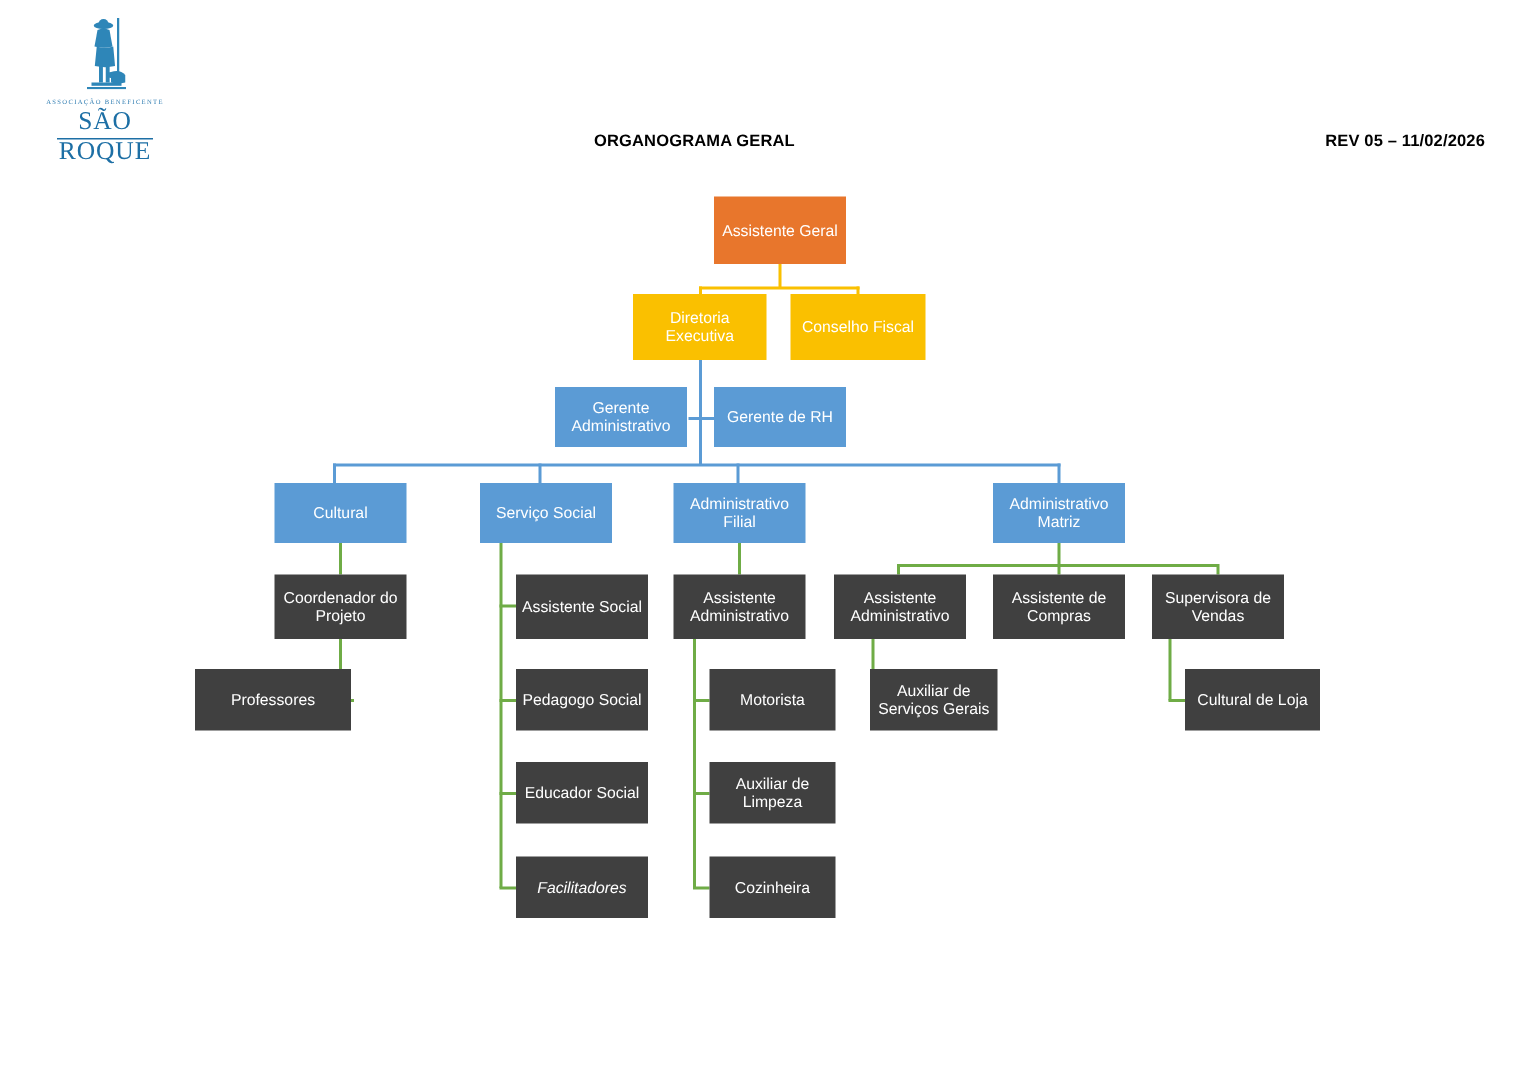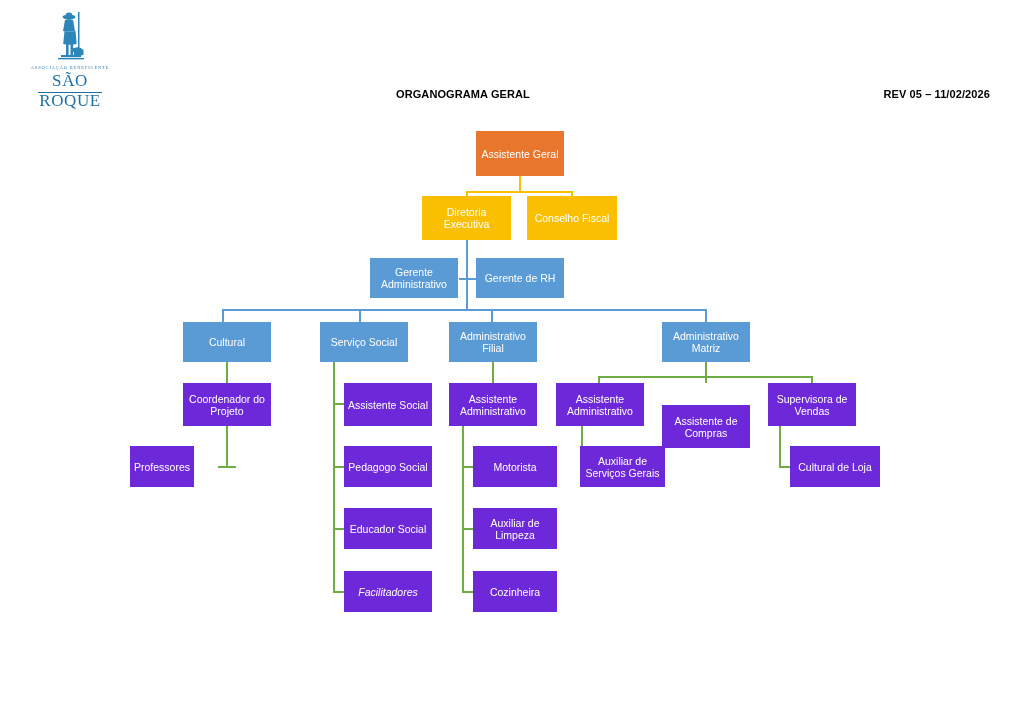--- a/index.html
+++ b/index.html
@@ -40,21 +40,21 @@
   .node {
     position:absolute; box-sizing:border-box;
     display:flex; align-items:center; justify-content:center;
     text-align:center; color:#ffffff;
     font-size:10.5px; line-height:12px;
     padding:2px 3px;
   }
   .node.orange { background:#E8762C; }
   .node.gold   { background:#FAC000; }
   .node.blue   { background:#5B9BD5; }
-  .node.green  { background:#6d28d9; }
+  .node.green  { background:#404040; }
 
   
   .ln { position:absolute; }
   .ln.v { width:2px; }
   .ln.h { height:2px; }
   .c-gold  { background:#FAC000; }
   .c-blue  { background:#5B9BD5; }
   .c-green { background:#6FAC46; }
 </style>
 </head>
@@ -137,33 +137,33 @@
 
   <div class="node blue" style="left:370px; top:258px; width:88px; height:40px;">Gerente Administrativo</div>
   <div class="node blue" style="left:476px; top:258px; width:88px; height:40px;">Gerente de RH</div>
 
   <div class="node blue" style="left:183px; top:322px; width:88px; height:40px;">Cultural</div>
   <div class="node blue" style="left:320px; top:322px; width:88px; height:40px;">Serviço Social</div>
   <div class="node blue" style="left:449px; top:322px; width:88px; height:40px;">Administrativo Filial</div>
   <div class="node blue" style="left:662px; top:322px; width:88px; height:40px;">Administrativo Matriz</div>
 
   <div class="node green" style="left:183px; top:383px; width:88px; height:43px;">Coordenador do Projeto</div>
-  <div class="node green" style="left:130px; top:446px; width:64px; height:41px;">Professores</div>
+  <div class="node green" style="left:130px; top:446px; width:104px; height:41px;">Professores</div>
 
   <div class="node green" style="left:344px; top:383px; width:88px; height:43px;">Assistente Social</div>
   <div class="node green" style="left:344px; top:446px; width:88px; height:41px;">Pedagogo Social</div>
   <div class="node green" style="left:344px; top:508px; width:88px; height:41px;">Educador Social</div>
   <div class="node green" style="left:344px; top:571px; width:88px; height:41px;font-style:italic;">Facilitadores</div>
 
   <div class="node green" style="left:449px; top:383px; width:88px; height:43px;">Assistente Administrativo</div>
   <div class="node green" style="left:473px; top:446px; width:84px; height:41px;">Motorista</div>
   <div class="node green" style="left:473px; top:508px; width:84px; height:41px;">Auxiliar de Limpeza</div>
   <div class="node green" style="left:473px; top:571px; width:84px; height:41px;">Cozinheira</div>
 
   <div class="node green" style="left:556px; top:383px; width:88px; height:43px;">Assistente Administrativo</div>
   <div class="node green" style="left:580px; top:446px; width:85px; height:41px;">Auxiliar de Serviços Gerais</div>
 
-  <div class="node green" style="left:662px; top:405px; width:88px; height:43px;">Assistente de Compras</div>
+  <div class="node green" style="left:662px; top:383px; width:88px; height:43px;">Assistente de Compras</div>
 
   <div class="node green" style="left:768px; top:383px; width:88px; height:43px;">Supervisora de Vendas</div>
   <div class="node green" style="left:790px; top:446px; width:90px; height:41px;">Cultural de Loja</div>
 
 </div>
 
 </body></html>

